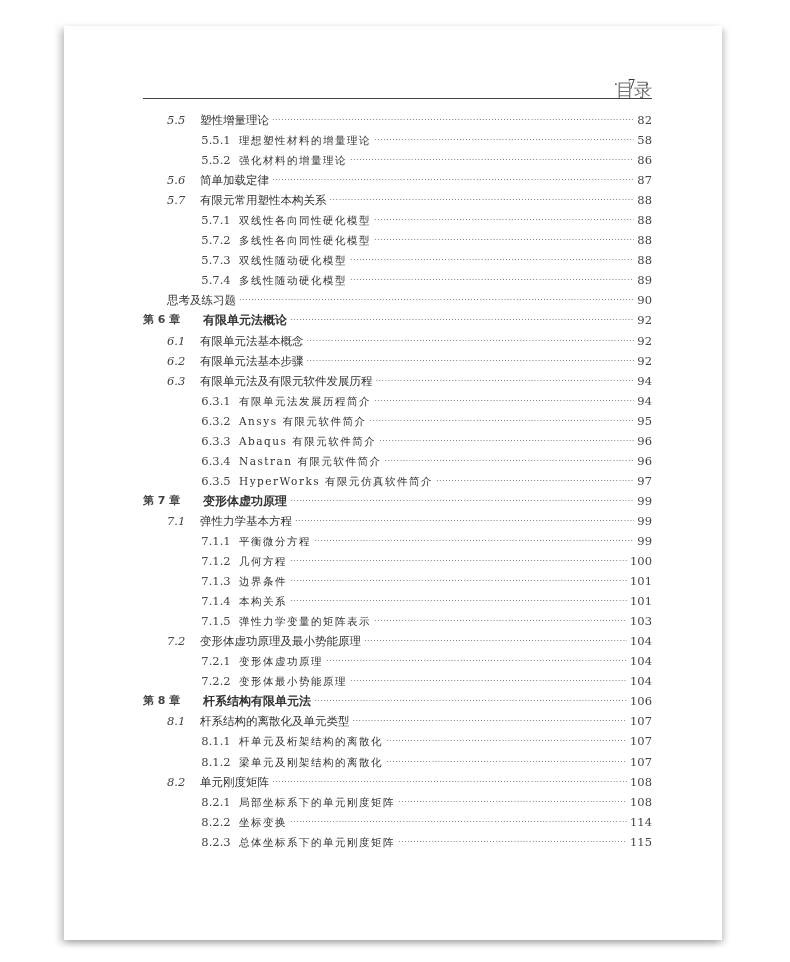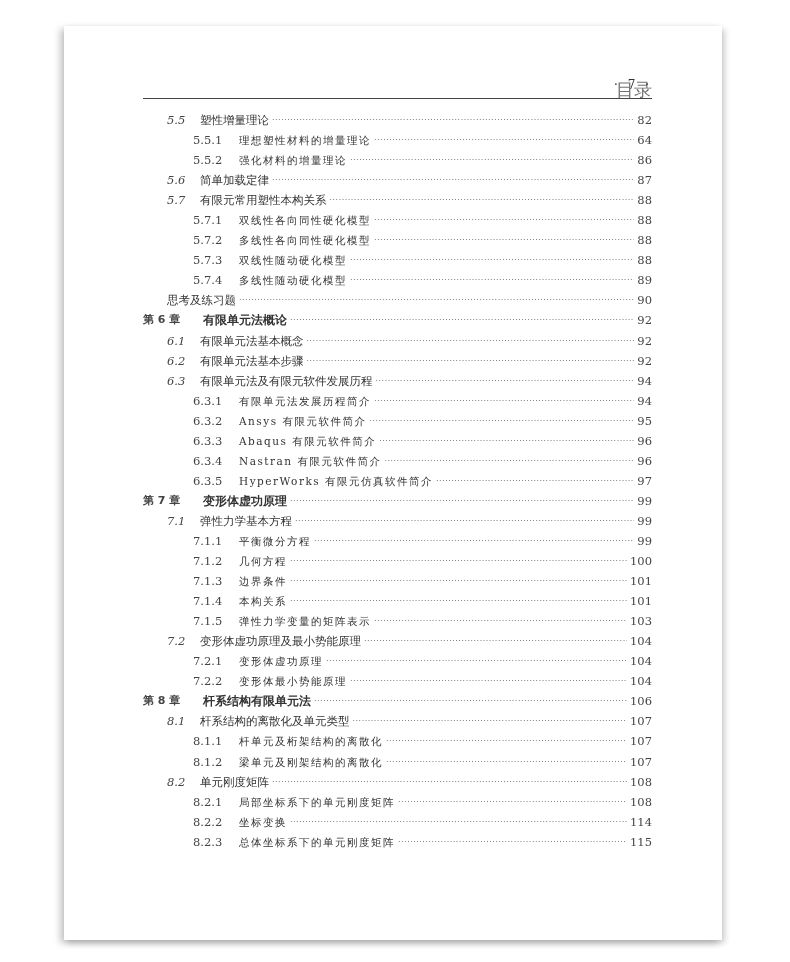--- a/index.html
+++ b/index.html
@@ -14,21 +14,21 @@
   .toc { position:absolute; left:143px; top:110px; width:509px; }
   .row { position:relative; height:20.05px; line-height:20px; font-size:11.5px; display:flex; align-items:center; white-space:nowrap; }
   .num { display:inline-block; flex:none; color:#444; }
   .title { flex:none; color:#333; }
   .dots { flex:1 1 auto; overflow:hidden; color:#444; margin:0 3px; letter-spacing:0.5px; font-size:8px; align-self:center; height:14px; line-height:14px; }
   .dots::before { content:"··························································································································································································"; }
   .pg { flex:none; min-width:14px; text-align:left; color:#444; font-size:11.5px; }
   .lvl-chap .num { width:60px; padding-left:0; font-family:"DejaVu Sans","Liberation Sans",sans-serif; font-weight:bold; font-size:11px; }
   .lvl-chap .title { font-family:Liberation Serif, serif; font-weight:bold; font-size:12px; }
   .lvl-sec .num { width:33px; margin-left:24px;font-style:italic; }
-  .lvl-sub .num { width:46px; margin-left:50px; }
+  .lvl-sub .num { width:46px; margin-left:50px;text-align:center; }
   .lvl-sub .title { font-size:10.5px; letter-spacing:1.5px;text-align:right; }
   .lvl-misc .title { margin-left:24px; }
 </style>
 </head>
 <body>
 
 <div class="page"></div>
 
 <div class="header">
   <div class="header-title">目录</div>
@@ -40,21 +40,21 @@
     <div class="row lvl-sec">
       <span class="num">5.5</span>
       <span class="title">塑性增量理论</span>
       <span class="dots"></span>
       <span class="pg">82</span>
     </div>
     <div class="row lvl-sub">
       <span class="num">5.5.1</span>
       <span class="title">理想塑性材料的增量理论</span>
       <span class="dots"></span>
-      <span class="pg">64</span>
+      <span class="pg">58</span>
     </div>
     <div class="row lvl-sub">
       <span class="num">5.5.2</span>
       <span class="title">强化材料的增量理论</span>
       <span class="dots"></span>
       <span class="pg">86</span>
     </div>
     <div class="row lvl-sec">
       <span class="num">5.6</span>
       <span class="title">简单加载定律</span>

